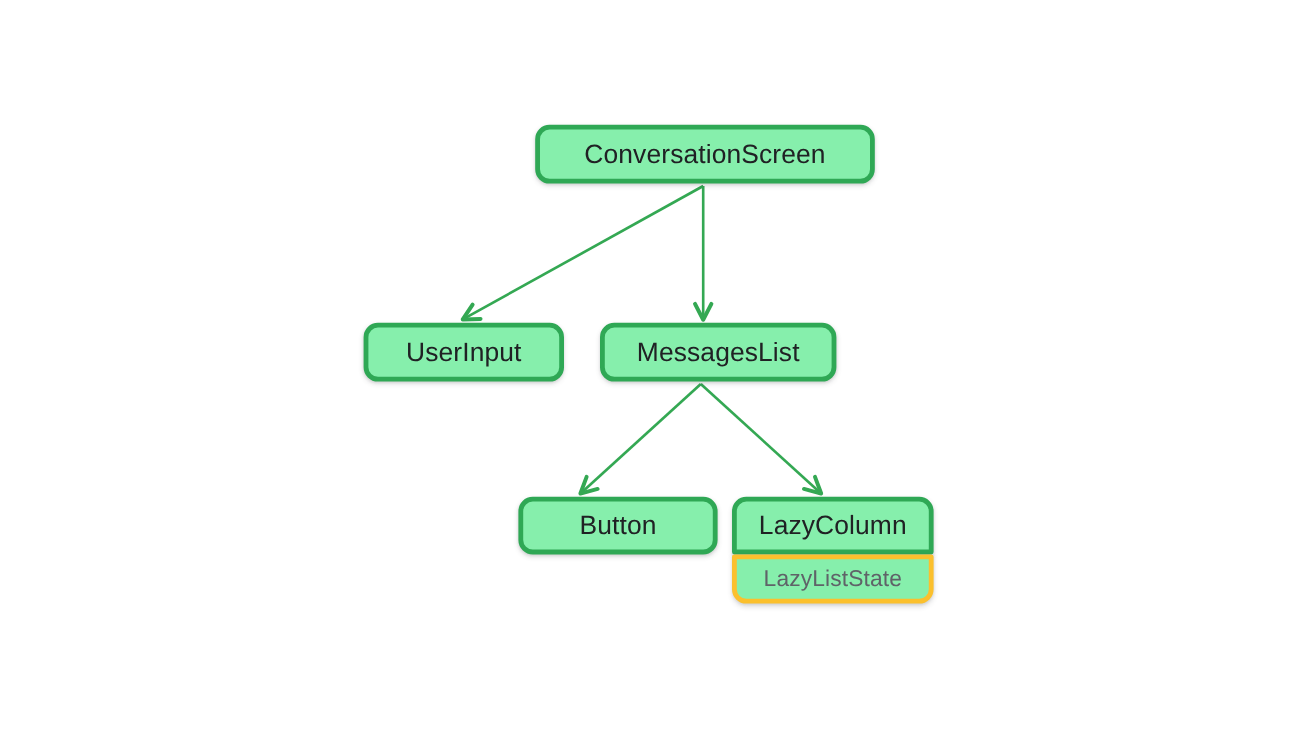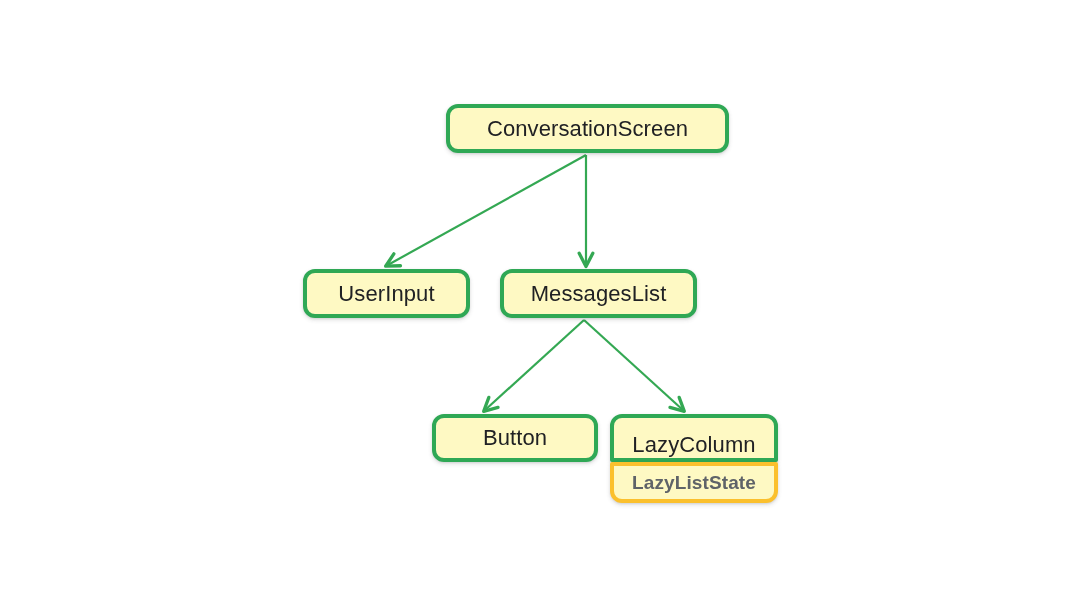--- a/index.html
+++ b/index.html
@@ -32,21 +32,21 @@
     height: 608px;
     pointer-events: none;
   }
 
   .node {
     position: absolute;
     box-sizing: border-box;
     display: flex;
     align-items: center;
     justify-content: center;
-    background: #fef9c3;
+    background: #86efac;
     border-style: solid;
     border-width: 4px;
     border-radius: 12px;
     box-shadow: 0 2px 4px rgba(60, 64, 67, 0.16),
                 0 1px 2px rgba(60, 64, 67, 0.10);
   }
 
   .node-green {
     border-color: #2fa855;
   }
@@ -62,28 +62,27 @@
 
   .label-primary {
     color: #202124;
     font-size: 22px;
     font-weight: 400;
   }
 
   .label-secondary {
     color: #5f6368;
     font-size: 19px;
-    font-weight: 700;
+    font-weight: 400;
   }
 
   
   .node-stacked-top {
     border-bottom-left-radius: 2px;
     border-bottom-right-radius: 2px;
-    align-items: flex-end;
   }
   .node-stacked-bottom {
     border-top-left-radius: 2px;
     border-top-right-radius: 2px;
     box-shadow: 0 2px 4px rgba(60, 64, 67, 0.16),
                 0 1px 2px rgba(60, 64, 67, 0.10);
   }
 </style>
 </head>
 <body>

